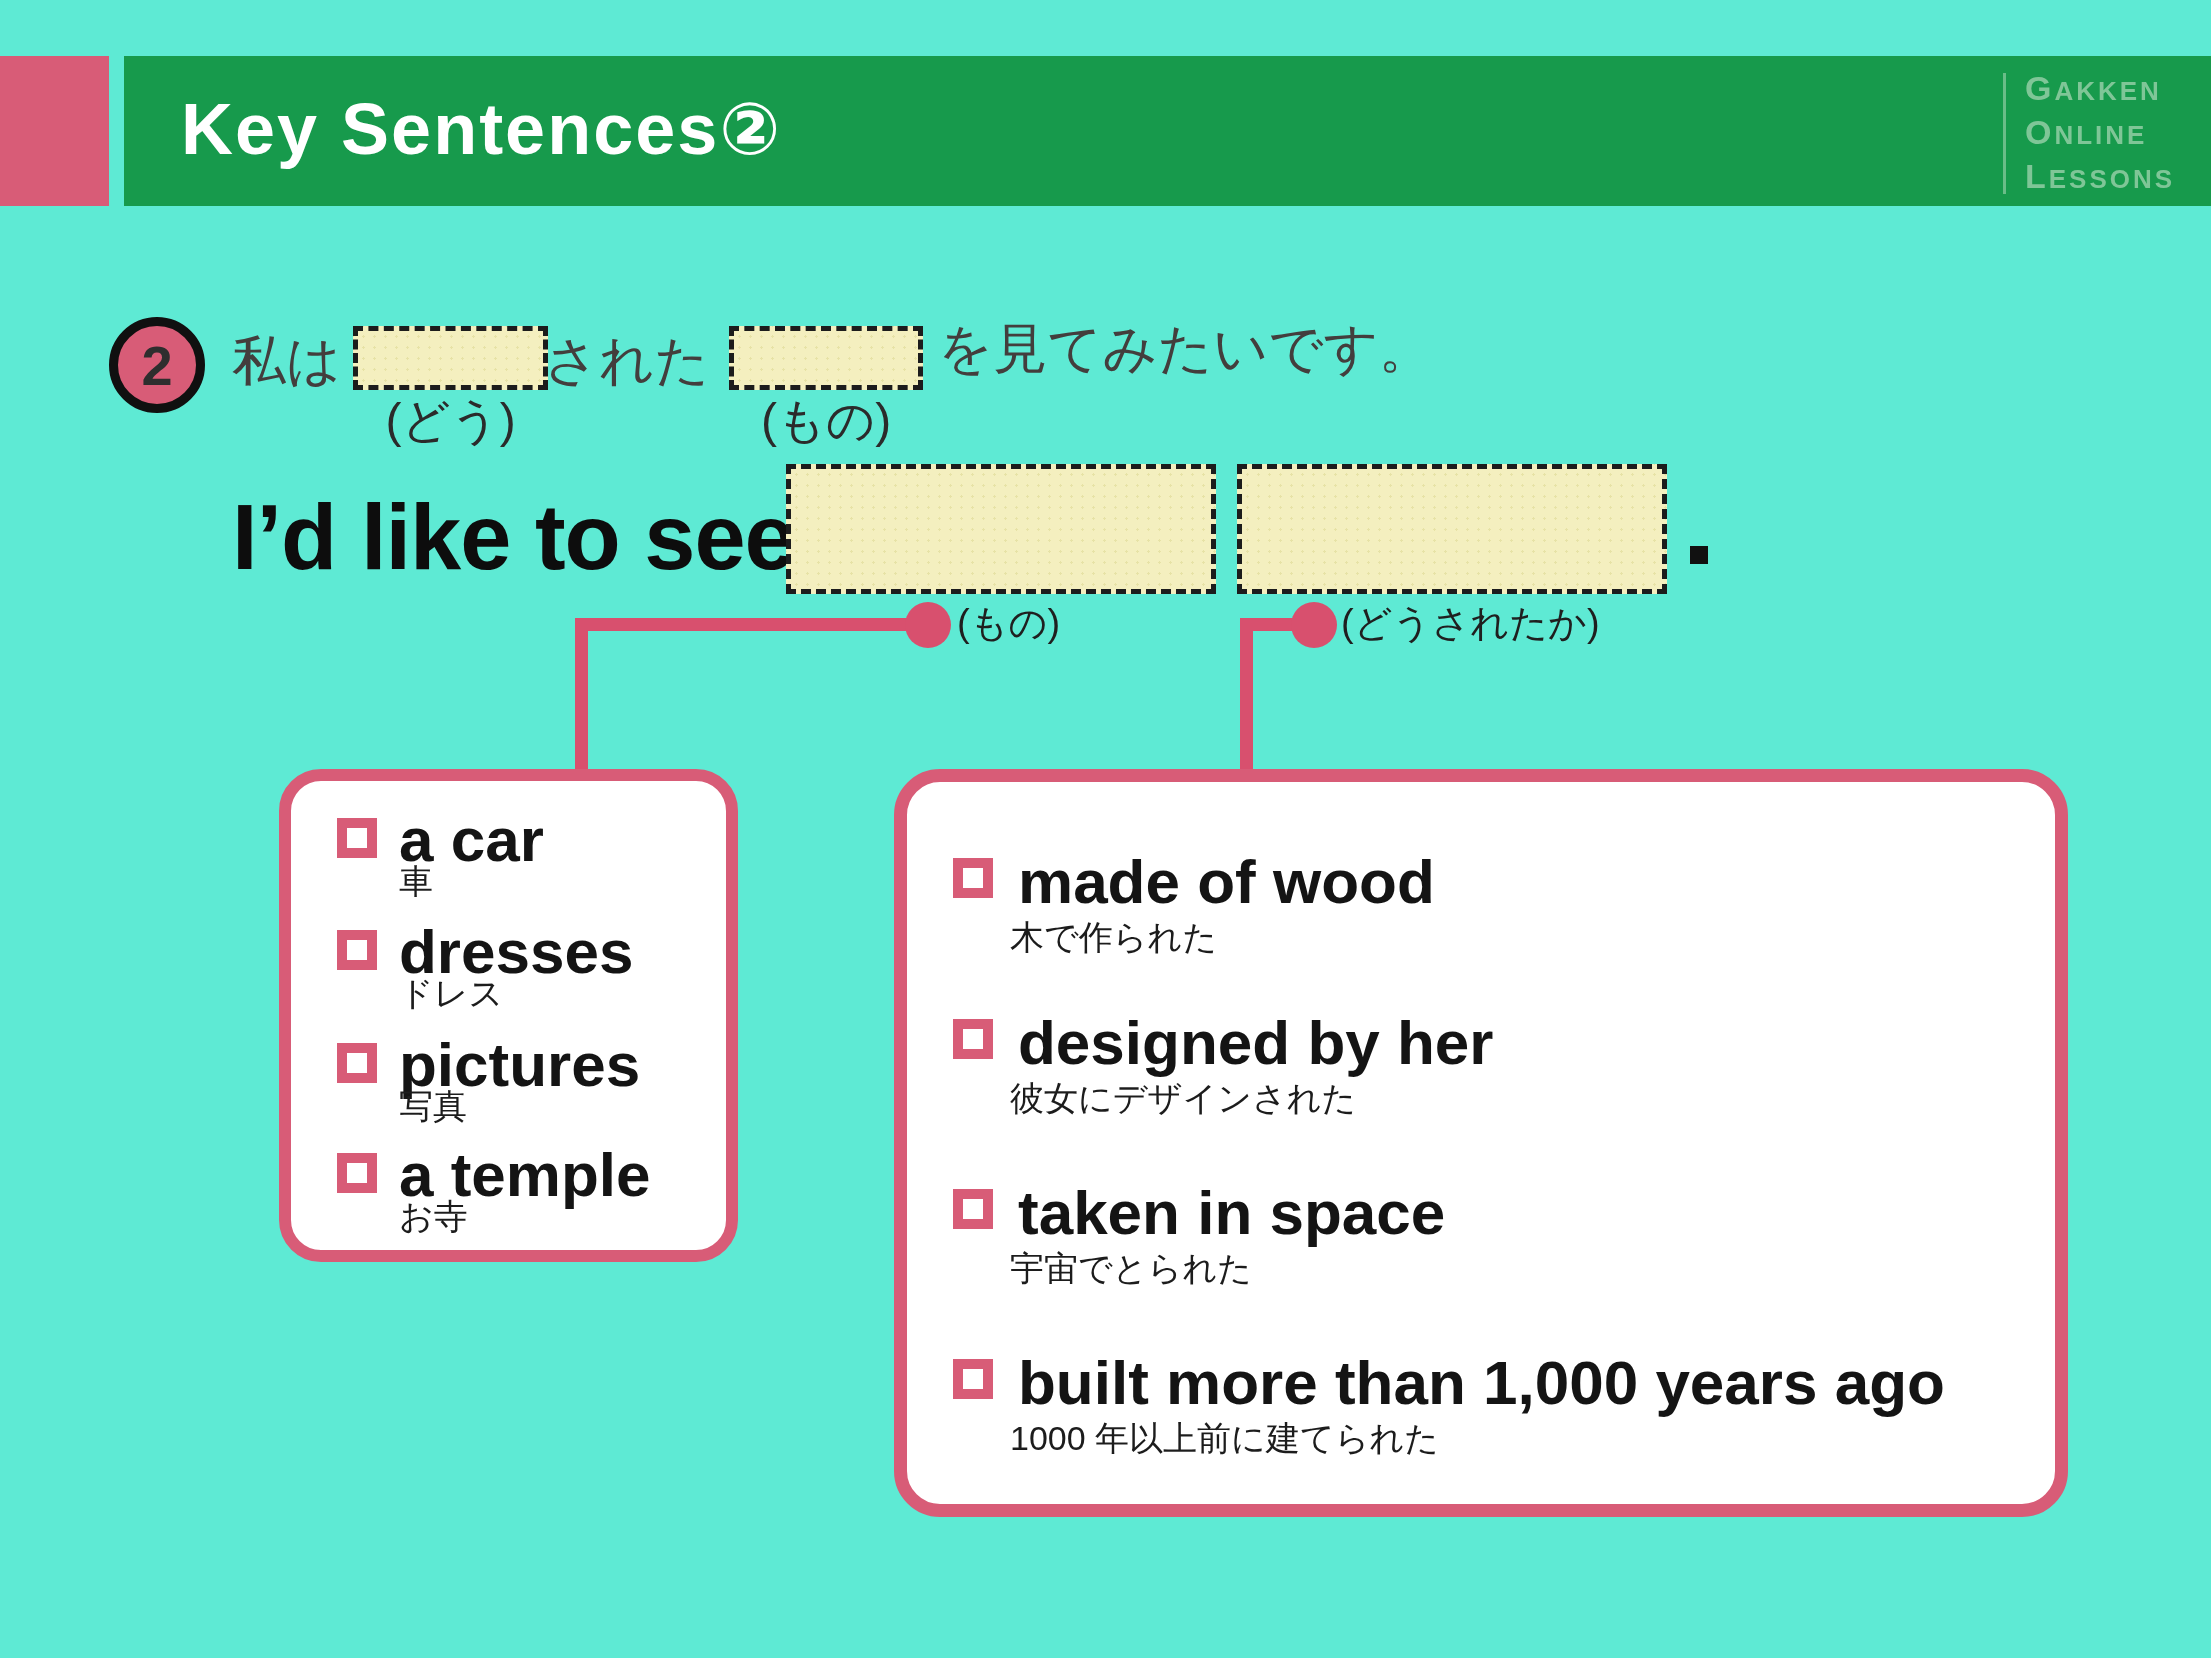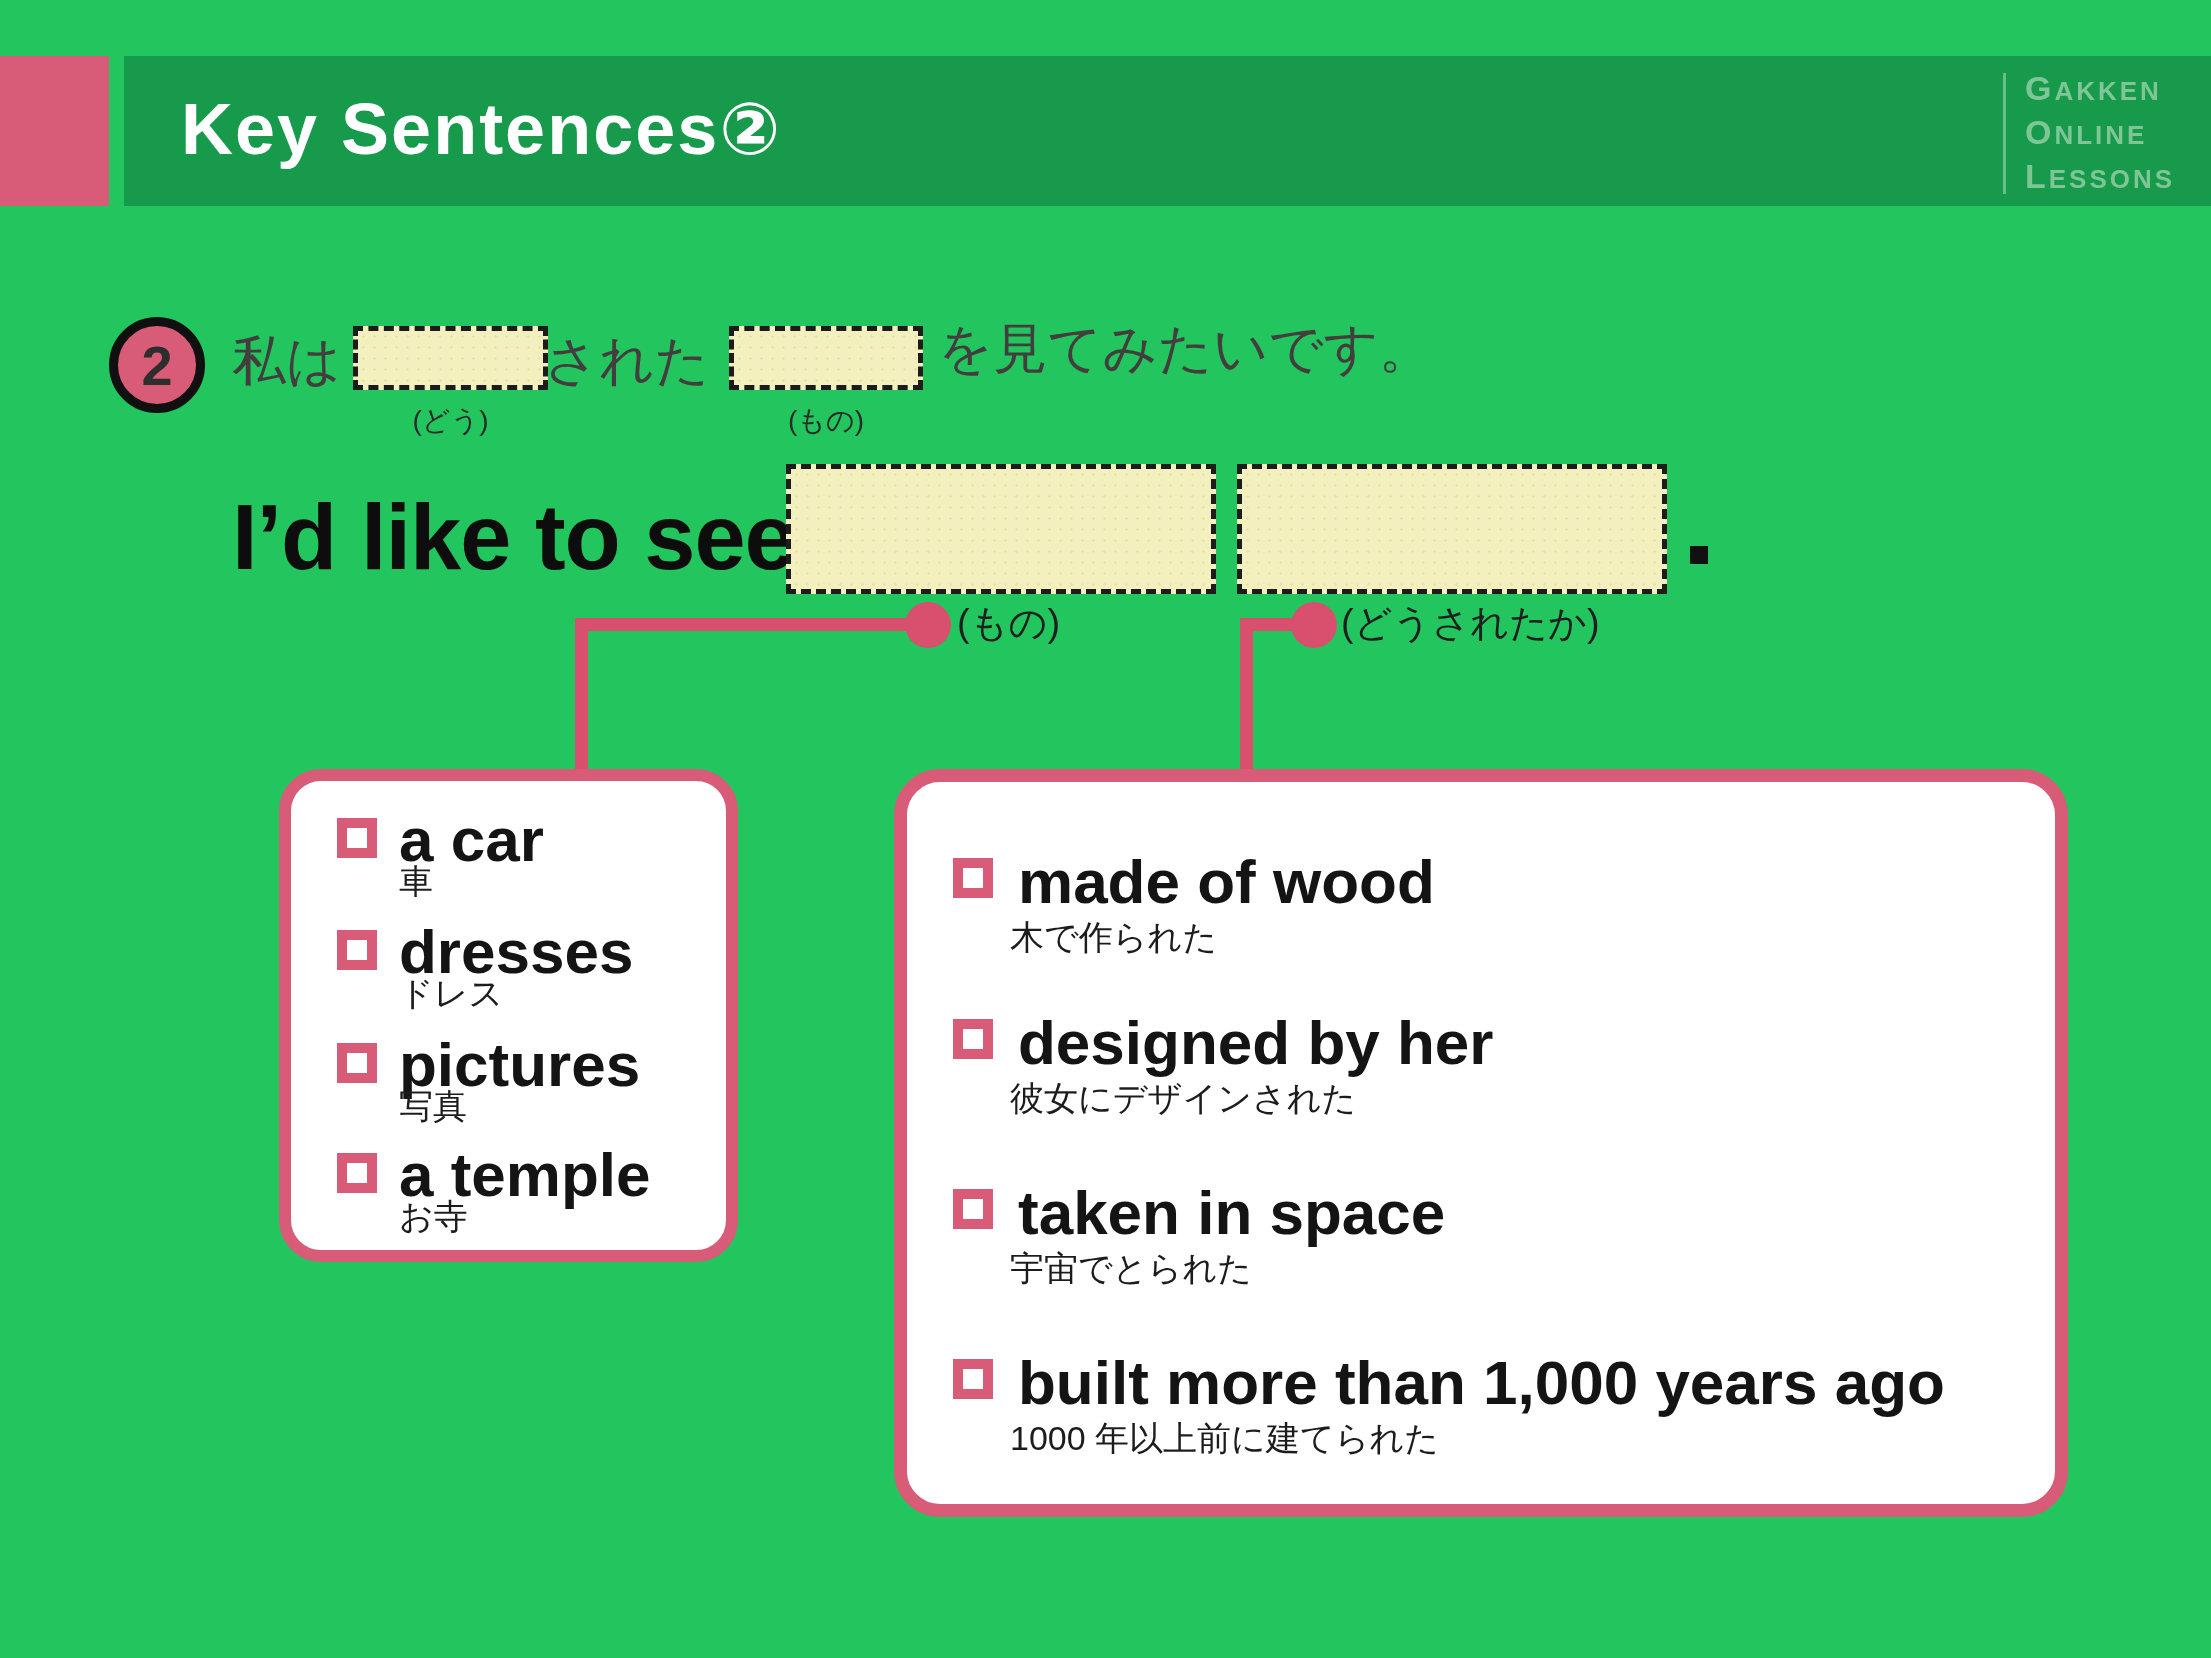--- a/index.html
+++ b/index.html
@@ -1,16 +1,16 @@
 <!DOCTYPE html>
 <html><head>
 <meta charset="utf-8">
 <style>
   html,body{margin:0;padding:0;background:#ffffff;}
-  .page{position:relative;width:2212px;height:1659px;background:#22c55e;overflow:hidden;
+  .page{position:relative;width:2212px;height:1659px;background:#5eead4;overflow:hidden;
         font-family:"Liberation Sans","DejaVu Sans",sans-serif;}
 
   
   .pink-square{position:absolute;left:0;top:56px;width:109px;height:150px;background:#d85c77;}
   .green-bar{position:absolute;left:124px;top:56px;width:2088px;height:150px;background:#179a4c;}
   .slide-title{position:absolute;left:57px;top:14px;color:#ffffff;font-size:72px;font-weight:700;
                letter-spacing:2px;line-height:119px;white-space:nowrap;}
   .logo{position:absolute;left:1879px;top:12px;width:199px;}
   .logo-sep{position:absolute;left:0;top:5px;width:3px;height:121px;background:#7fc697;opacity:.8;}
   .logo-line{position:relative;margin-left:22px;color:#7fc697;font-size:26px;font-weight:700;
@@ -23,21 +23,21 @@
          display:flex;align-items:center;justify-content:center;
          color:#2e2e2e;font-size:56px;font-weight:700;}
 
   
   .jp-text{position:absolute;color:#433e3d;font-size:54px;line-height:64px;white-space:nowrap;}
   .blank{position:absolute;background-color:#f4efbf;
          background-image:radial-gradient(#e7e2a6 1.2px, transparent 1.4px);
          background-size:11px 11px;border:5px dashed #1c1c1c;box-sizing:border-box;}
   .jp-blank1{left:353px;top:326px;width:195px;height:64px;}
   .jp-blank2{left:729px;top:326px;width:194px;height:64px;}
-  .hint{position:absolute;color:#2b2b2b;font-size:28px;line-height:40px;text-align:center;}
+  .hint{position:absolute;color:#2b2b2b;font-size:48px;line-height:40px;text-align:center;}
 
   
   .en-headline{position:absolute;left:232px;top:491px;color:#0d0d0d;font-size:92px;font-weight:700;
                line-height:92px;letter-spacing:-1px;white-space:nowrap;}
   .en-blank1{left:786px;top:464px;width:430px;height:130px;}
   .en-blank2{left:1237px;top:464px;width:430px;height:130px;}
   .period{position:absolute;left:1690px;top:546px;width:18px;height:18px;background:#111;
           overflow:hidden;color:transparent;font-size:2px;}
 
   

